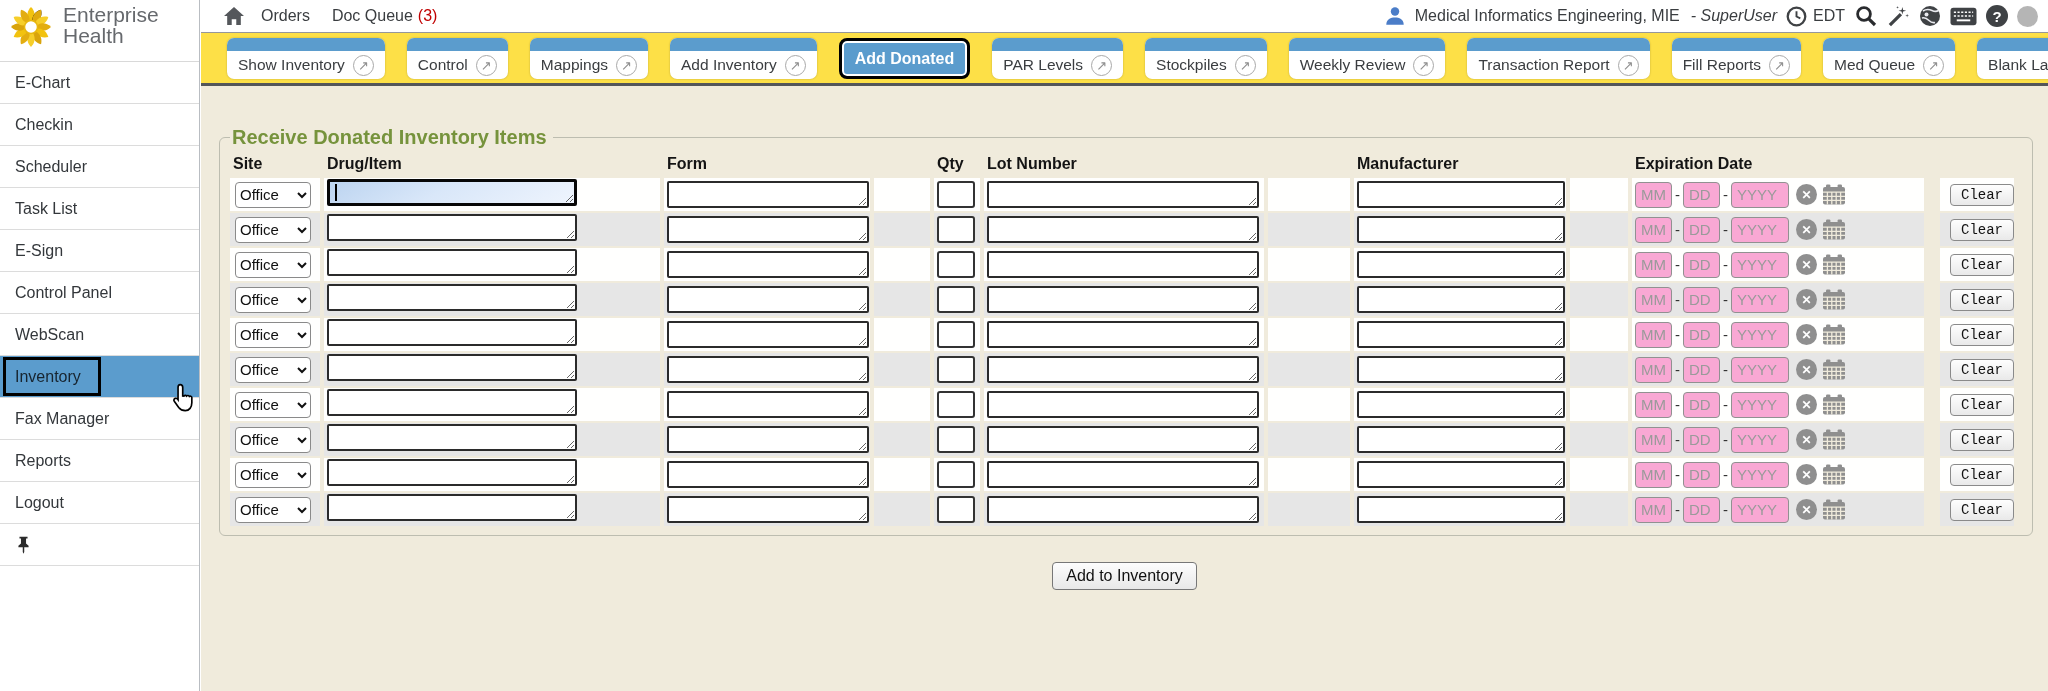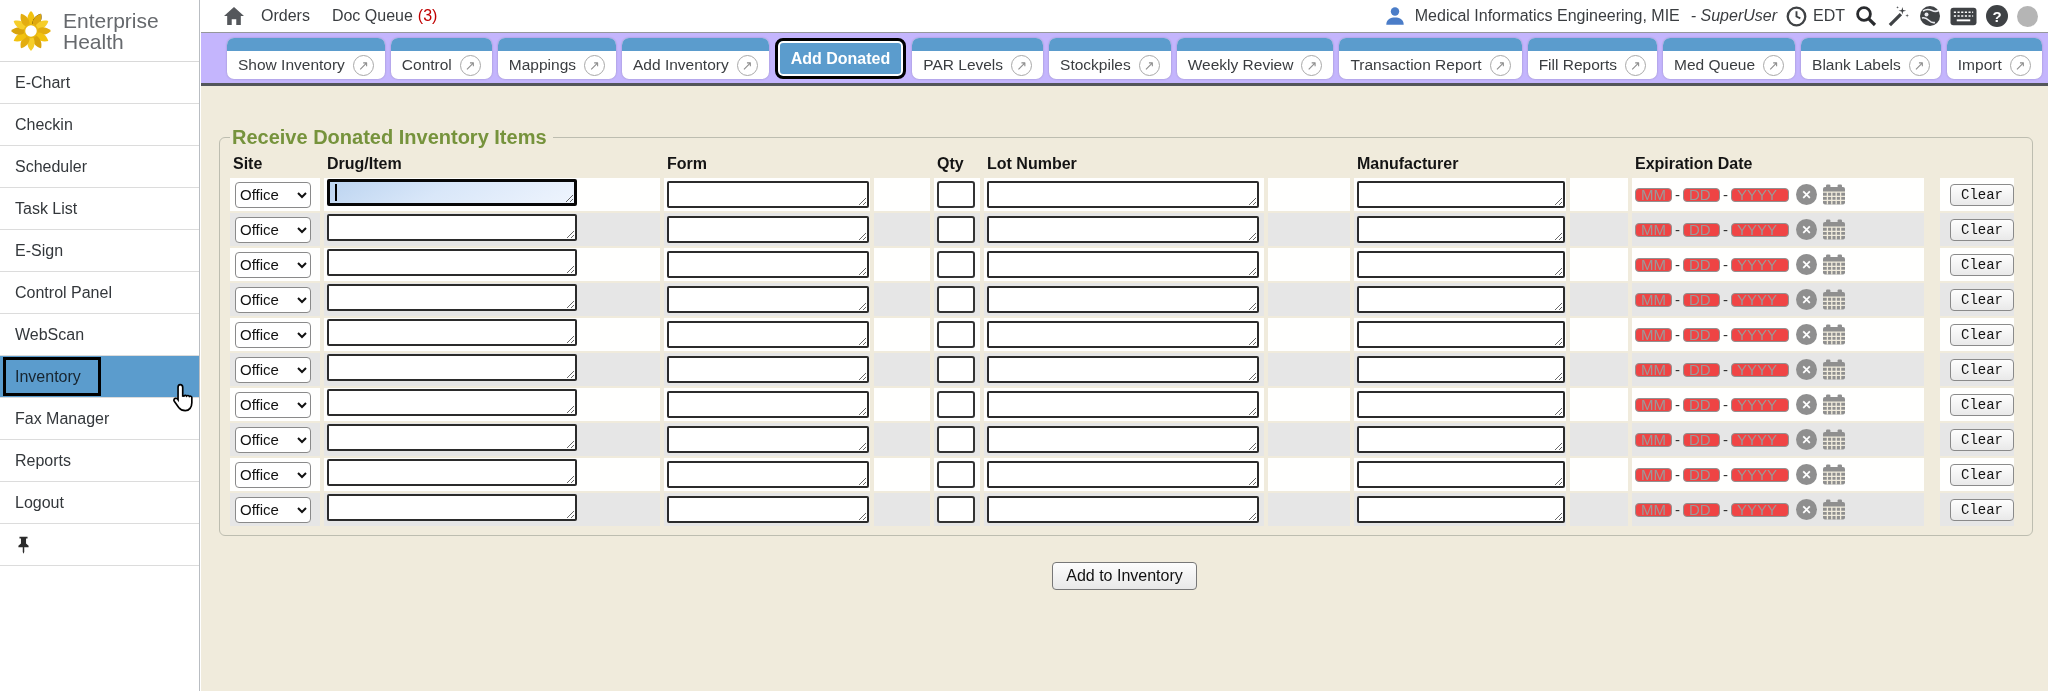--- a/index.html
+++ b/index.html
@@ -3,21 +3,21 @@
 <meta charset="utf-8">
 <style>
   * { box-sizing: border-box; margin: 0; padding: 0; }
   html,body { background:#dedede; }
   body { font-family: "Liberation Sans", sans-serif; }
   .app { position:relative; width:2048px; height:691px; background:#fff; overflow:hidden; }
 
   
   .sidebar { position:absolute; left:0; top:0; width:200px; height:100%; background:#fff;
              border-right:1px solid #b9bdc2; z-index:2; }
-  .logo { height:62px; display:flex; align-items:center; gap:9px; padding:4px 4px 4px 8px;
+  .logo { height:62px; display:flex; align-items:flex-start; gap:9px; padding:4px 4px 4px 8px;
           border-bottom:1px solid #d9d9d9; }
   .logo-text { font-size:21px; line-height:21px; color:#66696d; }
   .side-item { position:relative; height:42px; display:flex; align-items:center; padding-left:15px;
                font-size:16px; color:#33373b; border-bottom:1px solid #dcdcdc; }
   .side-item.active { background:#5b9ccd; color:#17242f; }
   .focus-box { position:absolute; left:3px; top:1px; bottom:1px; width:98px; border:3px solid #000; }
   .pin-item { height:42px; display:flex; align-items:center; padding-left:16px; border-bottom:1px solid #dcdcdc; }
   .cursor { position:absolute; left:170px; top:383px; z-index:9; }
 
   
@@ -31,22 +31,22 @@
   .count-red { color:#c00000; }
   .top-right { margin-left:auto; display:flex; align-items:center; gap:9px; }
   .role { font-style:italic; margin-left:2px; }
   .tz { margin-left:-3px; }
   .icon-btn { display:inline-flex; align-items:center; justify-content:center; }
   .circle-badge { width:22px; height:22px; border-radius:50%; background:#3f4245; color:#fff;
                   font-weight:bold; font-size:15px; display:inline-flex; align-items:center; justify-content:center; }
   .gray-dot { width:21px; height:21px; border-radius:50%; background:#b5b5b5; display:inline-block; }
 
   
-  .tabbar { height:53px; flex:0 0 53px; background:#c4b5fd; border-bottom:3px solid #53565a;
-            display:flex; align-items:stretch; gap:6px; padding:5px 4px 4px 26px; overflow:hidden; }
+  .tabbar { height:53px; flex:0 0 53px; background:#fde047; border-bottom:3px solid #53565a;
+            display:flex; align-items:stretch; gap:22px; padding:5px 4px 4px 26px; overflow:hidden; }
   .tab { display:flex; flex-direction:column; border-radius:7px; overflow:hidden; background:#fff;
          box-shadow:0 0 2px rgba(0,0,0,.25); flex:0 0 auto; }
   .tab-top { height:13px; background:#5b9ccd; flex:0 0 13px; }
   .tab-body { flex:1; display:flex; align-items:center; gap:8px; padding:0 11px; white-space:nowrap;
               font-size:15.5px; color:#3a3d40; }
   .arrow-circle { width:21px; height:21px; border:1.5px solid #a8a8a8; border-radius:50%; color:#8f8f8f;
                   font-size:13px; display:inline-flex; align-items:center; justify-content:center; }
   .tab.active { border:3px solid #000; border-radius:8px; background:#5b9ccd;
                 box-shadow:inset 0 0 0 2px #fff; }
   .tab.active .tab-body { justify-content:center; color:#fff; font-weight:bold; font-size:16px; padding:0 13px; }
@@ -72,22 +72,22 @@
   textarea.drug { width:250px; }
   textarea.form-ta { width:202px; }
   textarea.lot { width:272px; }
   textarea.mfr { width:208px; }
   textarea.ta.focused { border:3px solid #070707;
       background:linear-gradient(150deg,#bcd4f0 0%,#d9e7f9 45%,#eef4fd 100%); }
   .caret { position:absolute; left:8px; top:5px; width:2px; height:17px; background:#000; }
   input.qty { width:38px; height:27px; border:2px solid #333; border-radius:3px; font-size:15px; padding:2px 4px; }
 
   .exp-wrap { display:flex; align-items:center; gap:3px; }
-  input.dt { height:14px; border:1px solid #919191; border-radius:4px; font-size:15px; color:#333;
-             padding:2px 5px; background:#ef4444; }
+  input.dt { height:26px; border:1px solid #919191; border-radius:4px; font-size:15px; color:#333;
+             padding:2px 5px; background:#f9a8d4; }
   input.dt::placeholder { color:#9a9a9a; opacity:1; }
   input.dt.mm, input.dt.dd { width:37px; }
   input.dt.yy { width:58px; }
   .dt-dash { color:#333; font-size:15px; }
   .circle-x { width:21px; height:21px; min-width:21px; border-radius:50%; background:#8f8f8f; color:#fff;
               font-weight:bold; font-size:12px; display:inline-flex; align-items:center; justify-content:center;
               margin-left:4px; cursor:default; }
   .cal-icon { margin-left:2px; display:inline-flex; }
 
   button.clear-btn { font-family:Liberation Mono, monospace; font-size:14px; color:#111; padding:2px 10px; margin-left:7px;

